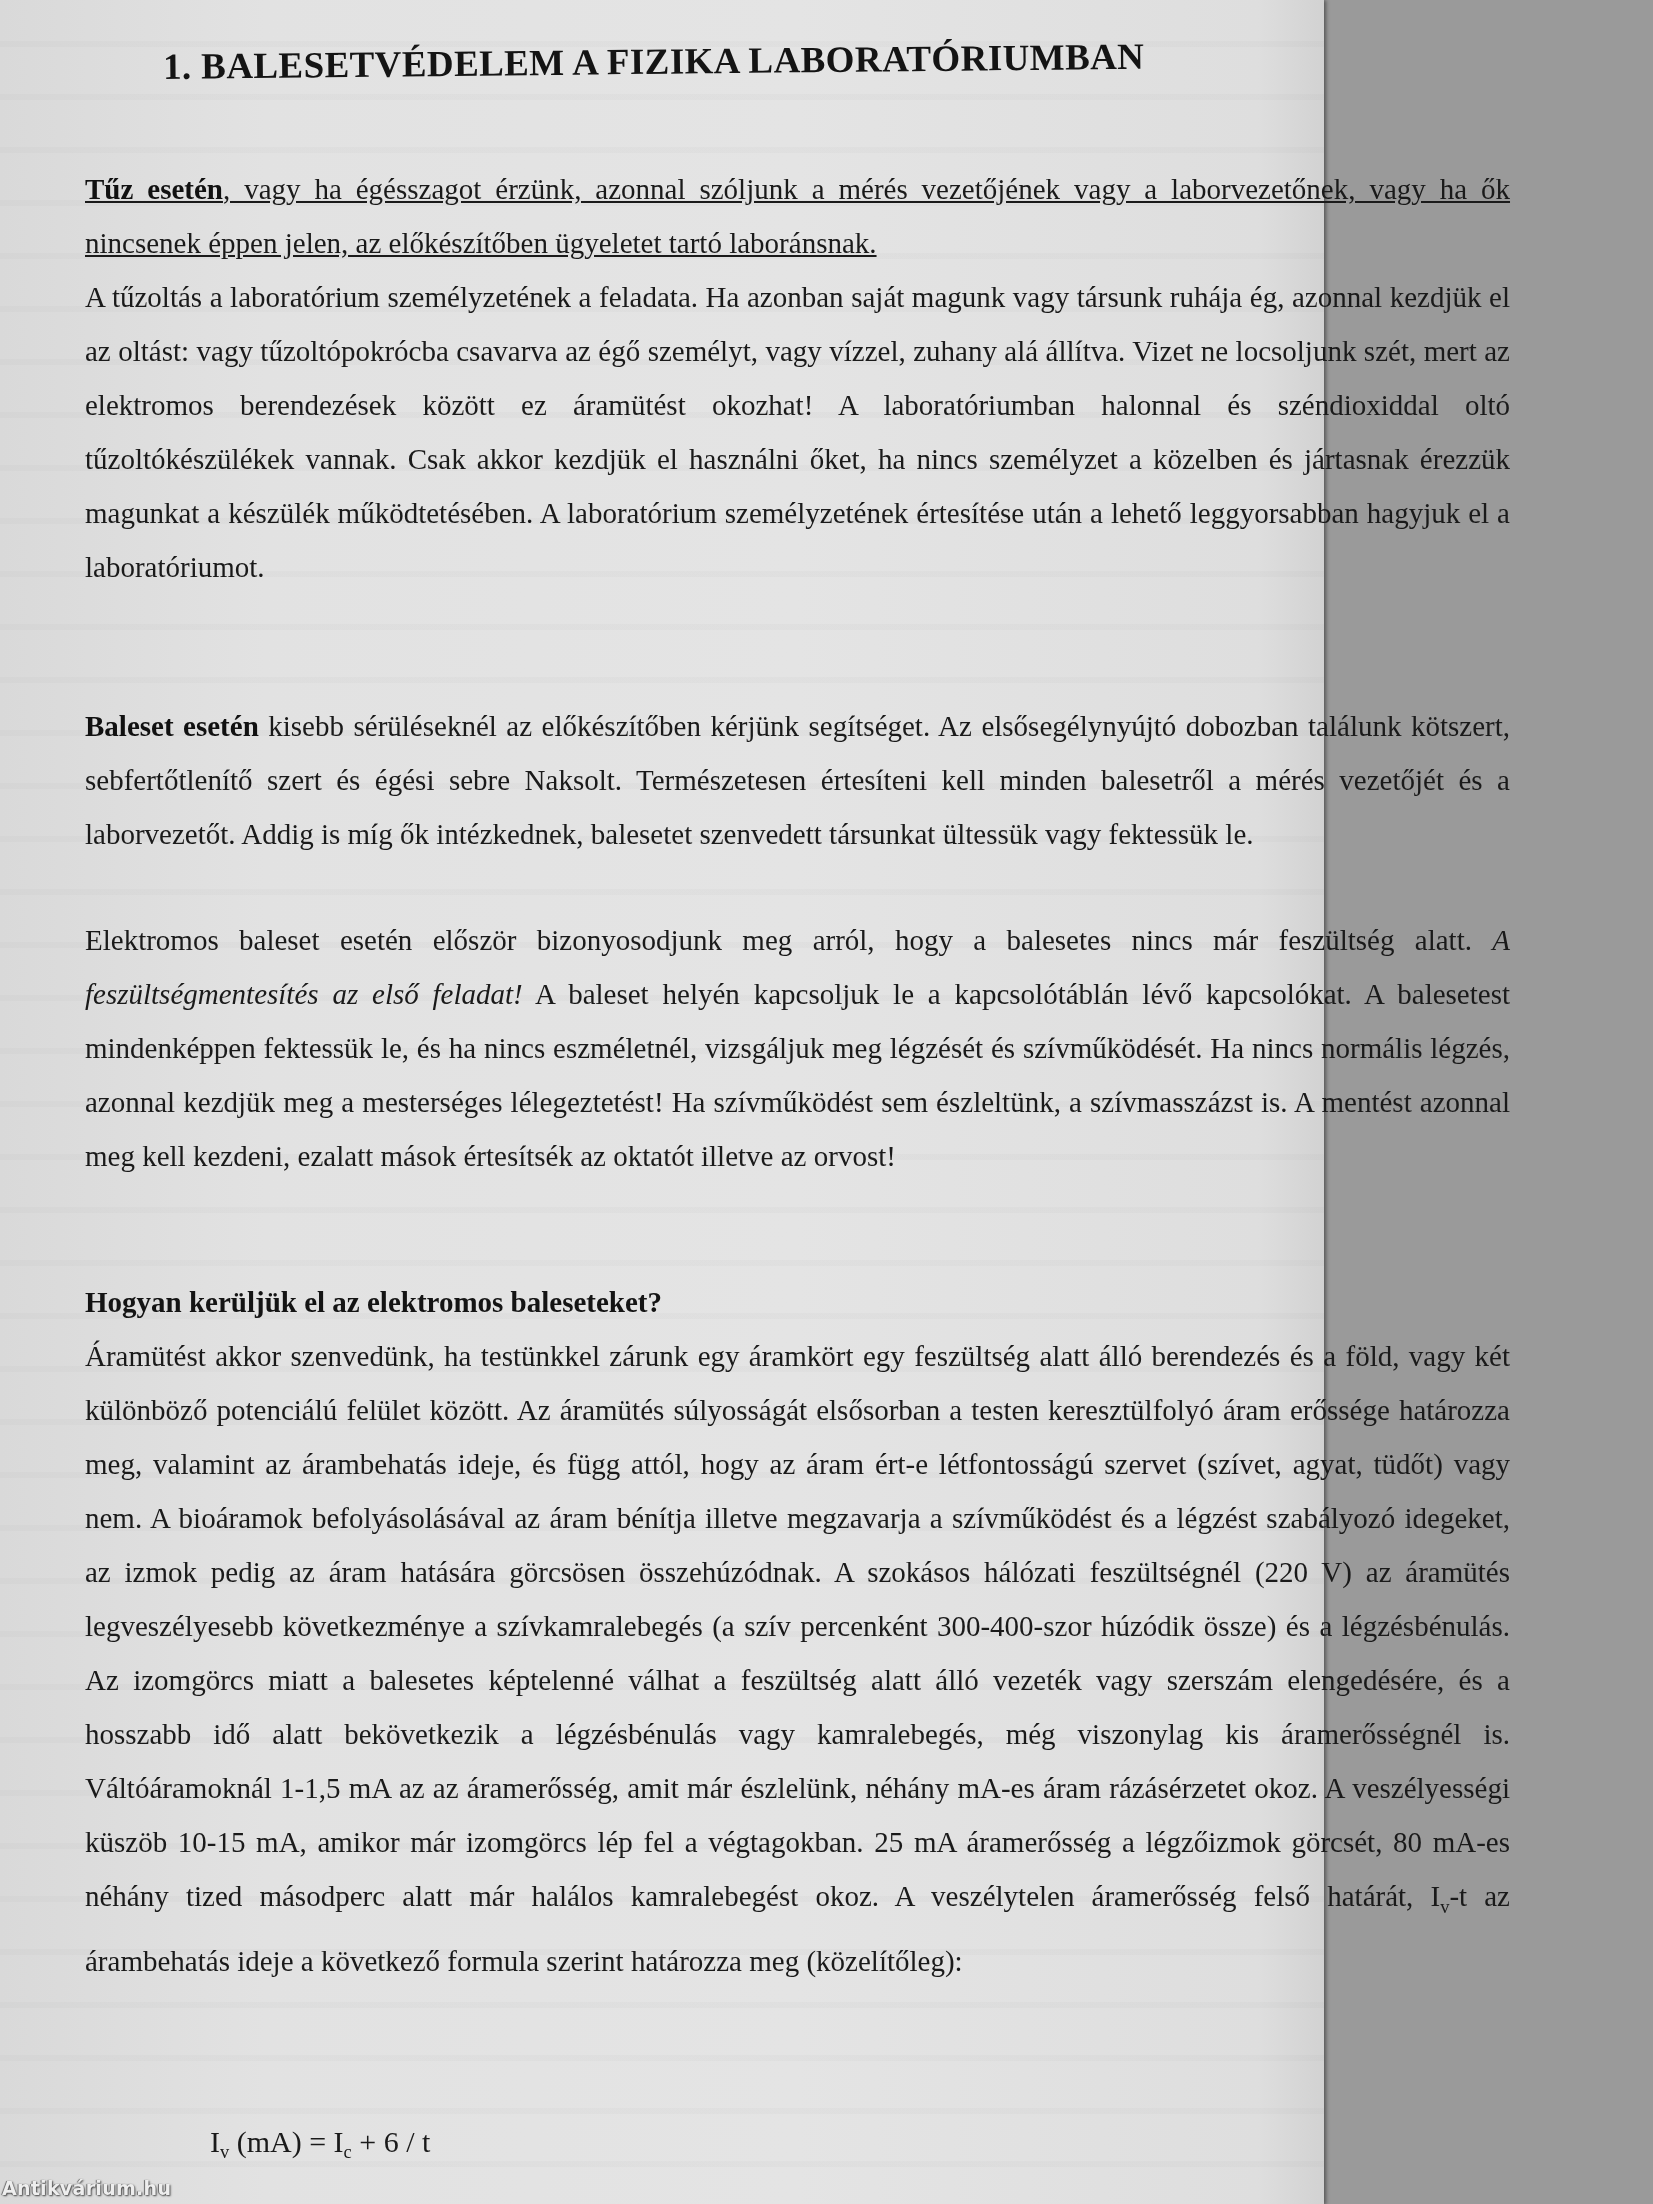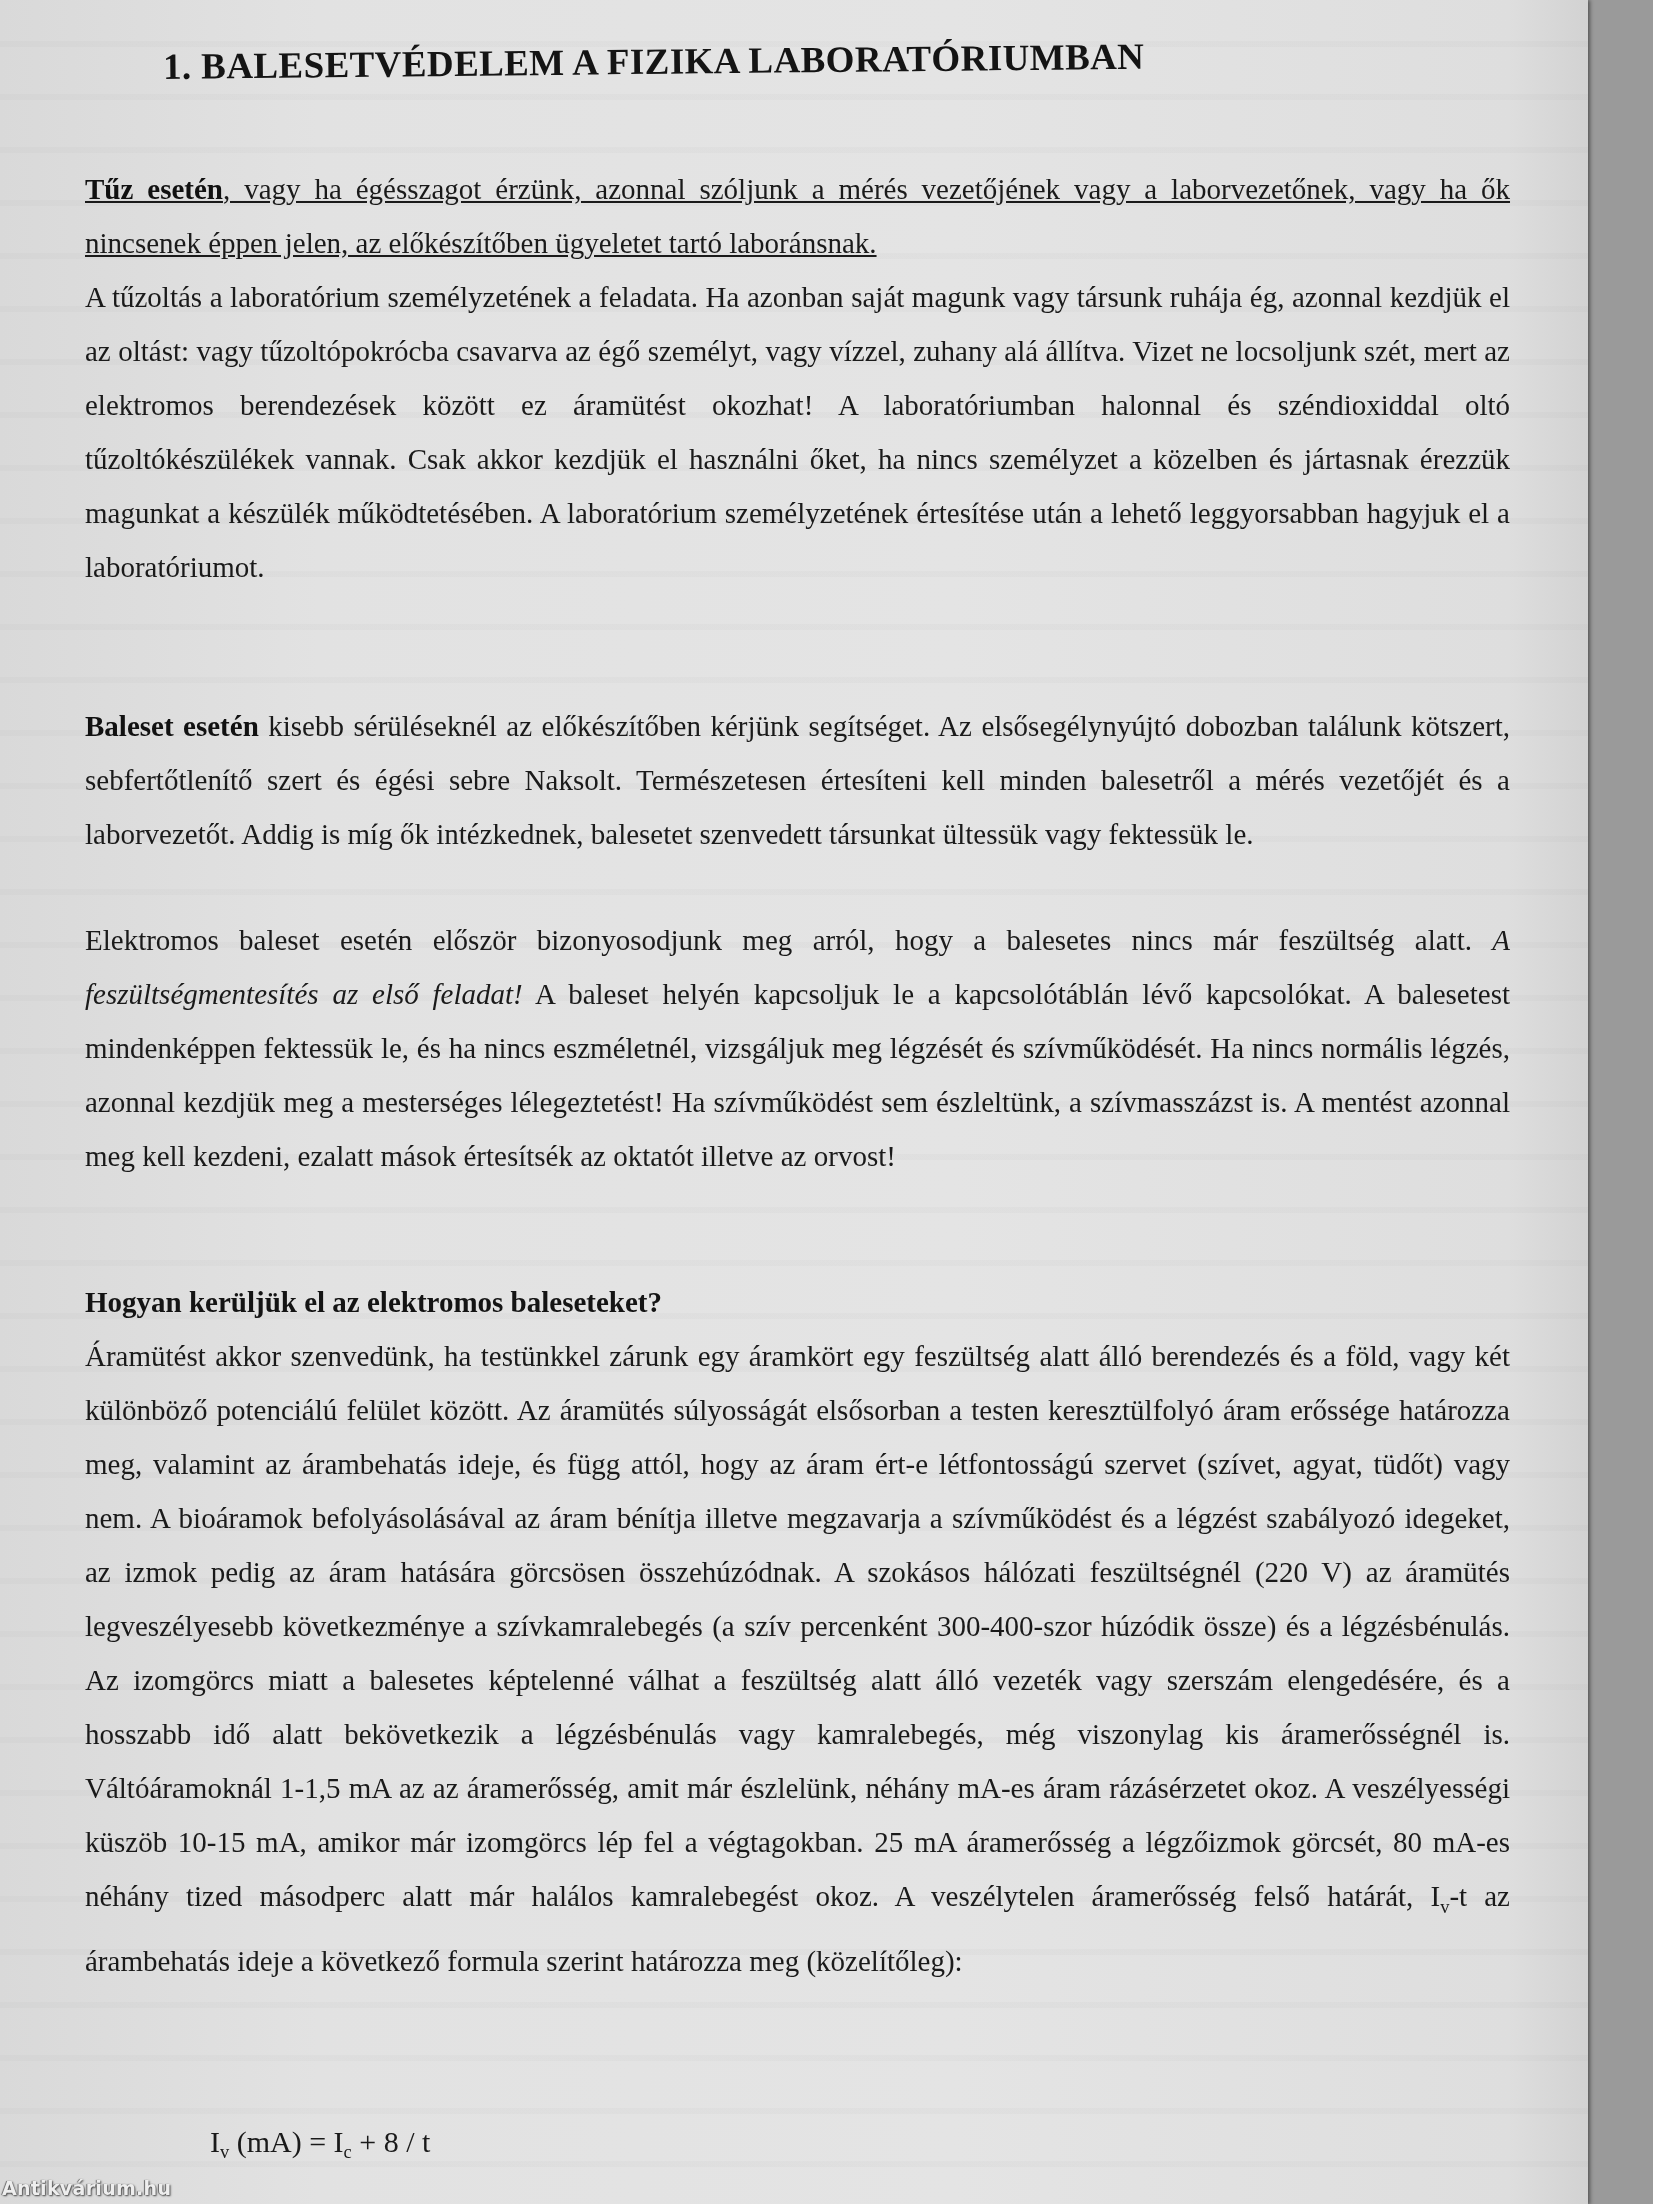--- a/index.html
+++ b/index.html
@@ -11,21 +11,21 @@
       height: 2205px;
       background: #9a9a9a;
       position: relative;
       overflow: hidden;
       font-family: "Liberation Serif", "DejaVu Serif", serif;
     }
     .page {
       position: absolute;
       left: 0;
       top: 0;
-      width: 1588px;
+      width: 1324px;
       height: 2205px;
       background: linear-gradient(90deg, #d9d9d9 0%, #e2e2e2 20%, #e4e4e4 60%, #dedede 95%, #d2d2d2 100%);
       box-shadow: 1.9px 0 3.9px rgba(0,0,0,0.45);
     }
     .bleed {
       position: absolute;
       inset: 0;
       pointer-events: none;
       background:
         repeating-linear-gradient(180deg, transparent 0px, transparent 41px, rgba(120,120,120,0.05) 41px, rgba(120,120,120,0.05) 47px, transparent 47px, transparent 53px);
@@ -117,18 +117,18 @@
 
     <p class="para" style="top:913px; margin:0;"><span>Elektromos baleset esetén először bizonyosodjunk meg arról, hogy a balesetes nincs már feszültség alatt. </span><i>A feszültségmentesítés az első feladat!</i><span> A baleset helyén kapcsoljuk le a kapcsolótáblán lévő kapcsolókat. A balesetest mindenképpen fektessük le, és ha nincs eszméletnél, vizsgáljuk meg légzését és szívműködését. Ha nincs normális légzés, azonnal kezdjük meg a mesterséges lélegeztetést! Ha szívműködést sem észleltünk, a szívmasszázst is. A mentést azonnal meg kell kezdeni, ezalatt mások értesítsék az oktatót illetve az orvost!</span></p>
 
     <div class="heading" style="top:1286px;">Hogyan kerüljük el az elektromos baleseteket?</div>
 
     <p class="para" style="top:1329px; margin:0;"><span>Áramütést akkor szenvedünk, ha testünkkel zárunk egy áramkört egy feszültség alatt álló berendezés és a föld, vagy két különböző potenciálú felület között. Az áramütés súlyosságát elsősorban a testen keresztülfolyó áram erőssége határozza meg, valamint az árambehatás ideje, és függ attól, hogy az áram ért-e létfontosságú szervet (szívet, agyat, tüdőt) vagy nem. A bioáramok befolyásolásával az áram bénítja illetve megzavarja a szívműködést és a légzést szabályozó idegeket, az izmok pedig az áram hatására görcsösen összehúzódnak. A szokásos hálózati feszültségnél (220 V) az áramütés legveszélyesebb következménye a szívkamralebegés (a szív percenként 300-400-szor húzódik össze) és a légzésbénulás. Az izomgörcs miatt a balesetes képtelenné válhat a feszültség alatt álló vezeték vagy szerszám elengedésére, és a hosszabb idő alatt bekövetkezik a légzésbénulás vagy kamralebegés, még viszonylag kis áramerősségnél is. Váltóáramoknál 1-1,5 mA az az áramerősség, amit már észlelünk, néhány mA-es áram rázásérzetet okoz. A veszélyességi küszöb 10-15 mA, amikor már izomgörcs lép fel a végtagokban. 25 mA áramerősség a légzőizmok görcsét, 80 mA-es néhány tized másodperc alatt már halálos kamralebegést okoz. A veszélytelen áramerősség felső határát, I</span><sub style="font-size:18.4px;">v</sub><span>-t az árambehatás ideje a következő formula szerint határozza meg (közelítőleg):</span></p>
 
   </div>
 
   <div class="formula">
-    <span>I</span><sub>v</sub><span> (mA) = </span><span>I</span><sub>c</sub><span> + 8 / t</span>
+    <span>I</span><sub>v</sub><span> (mA) = </span><span>I</span><sub>c</sub><span> + 6 / t</span>
   </div>
 
   <div class="watermark">Antikvárium.hu</div>
 </div>
 
 
 </body></html>

